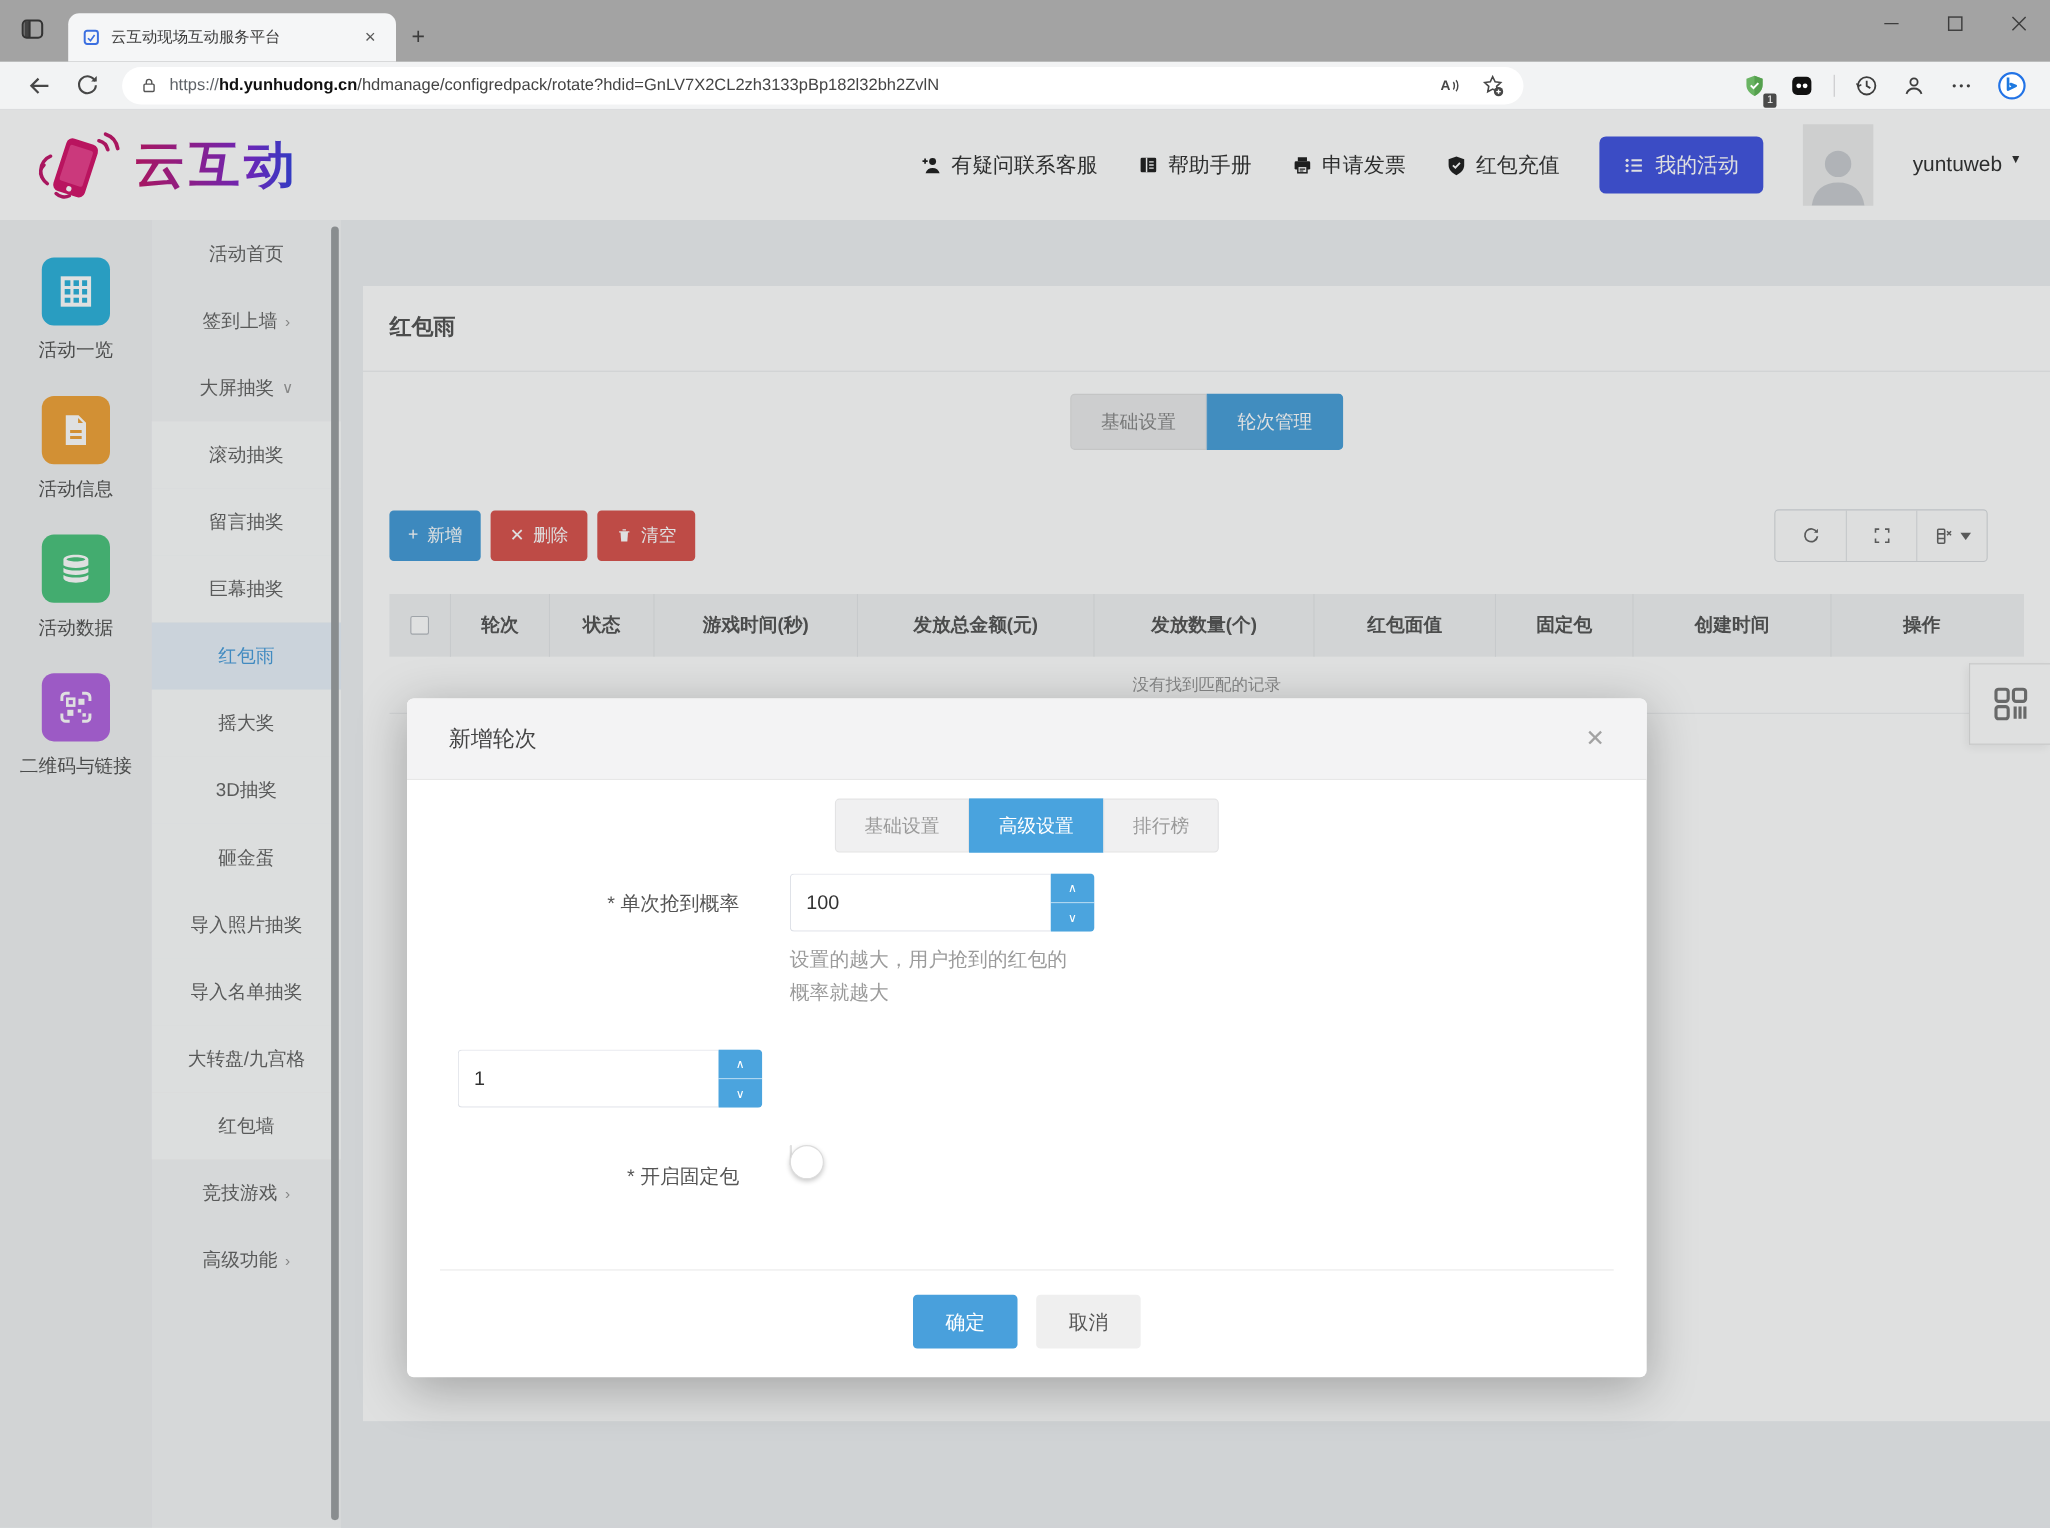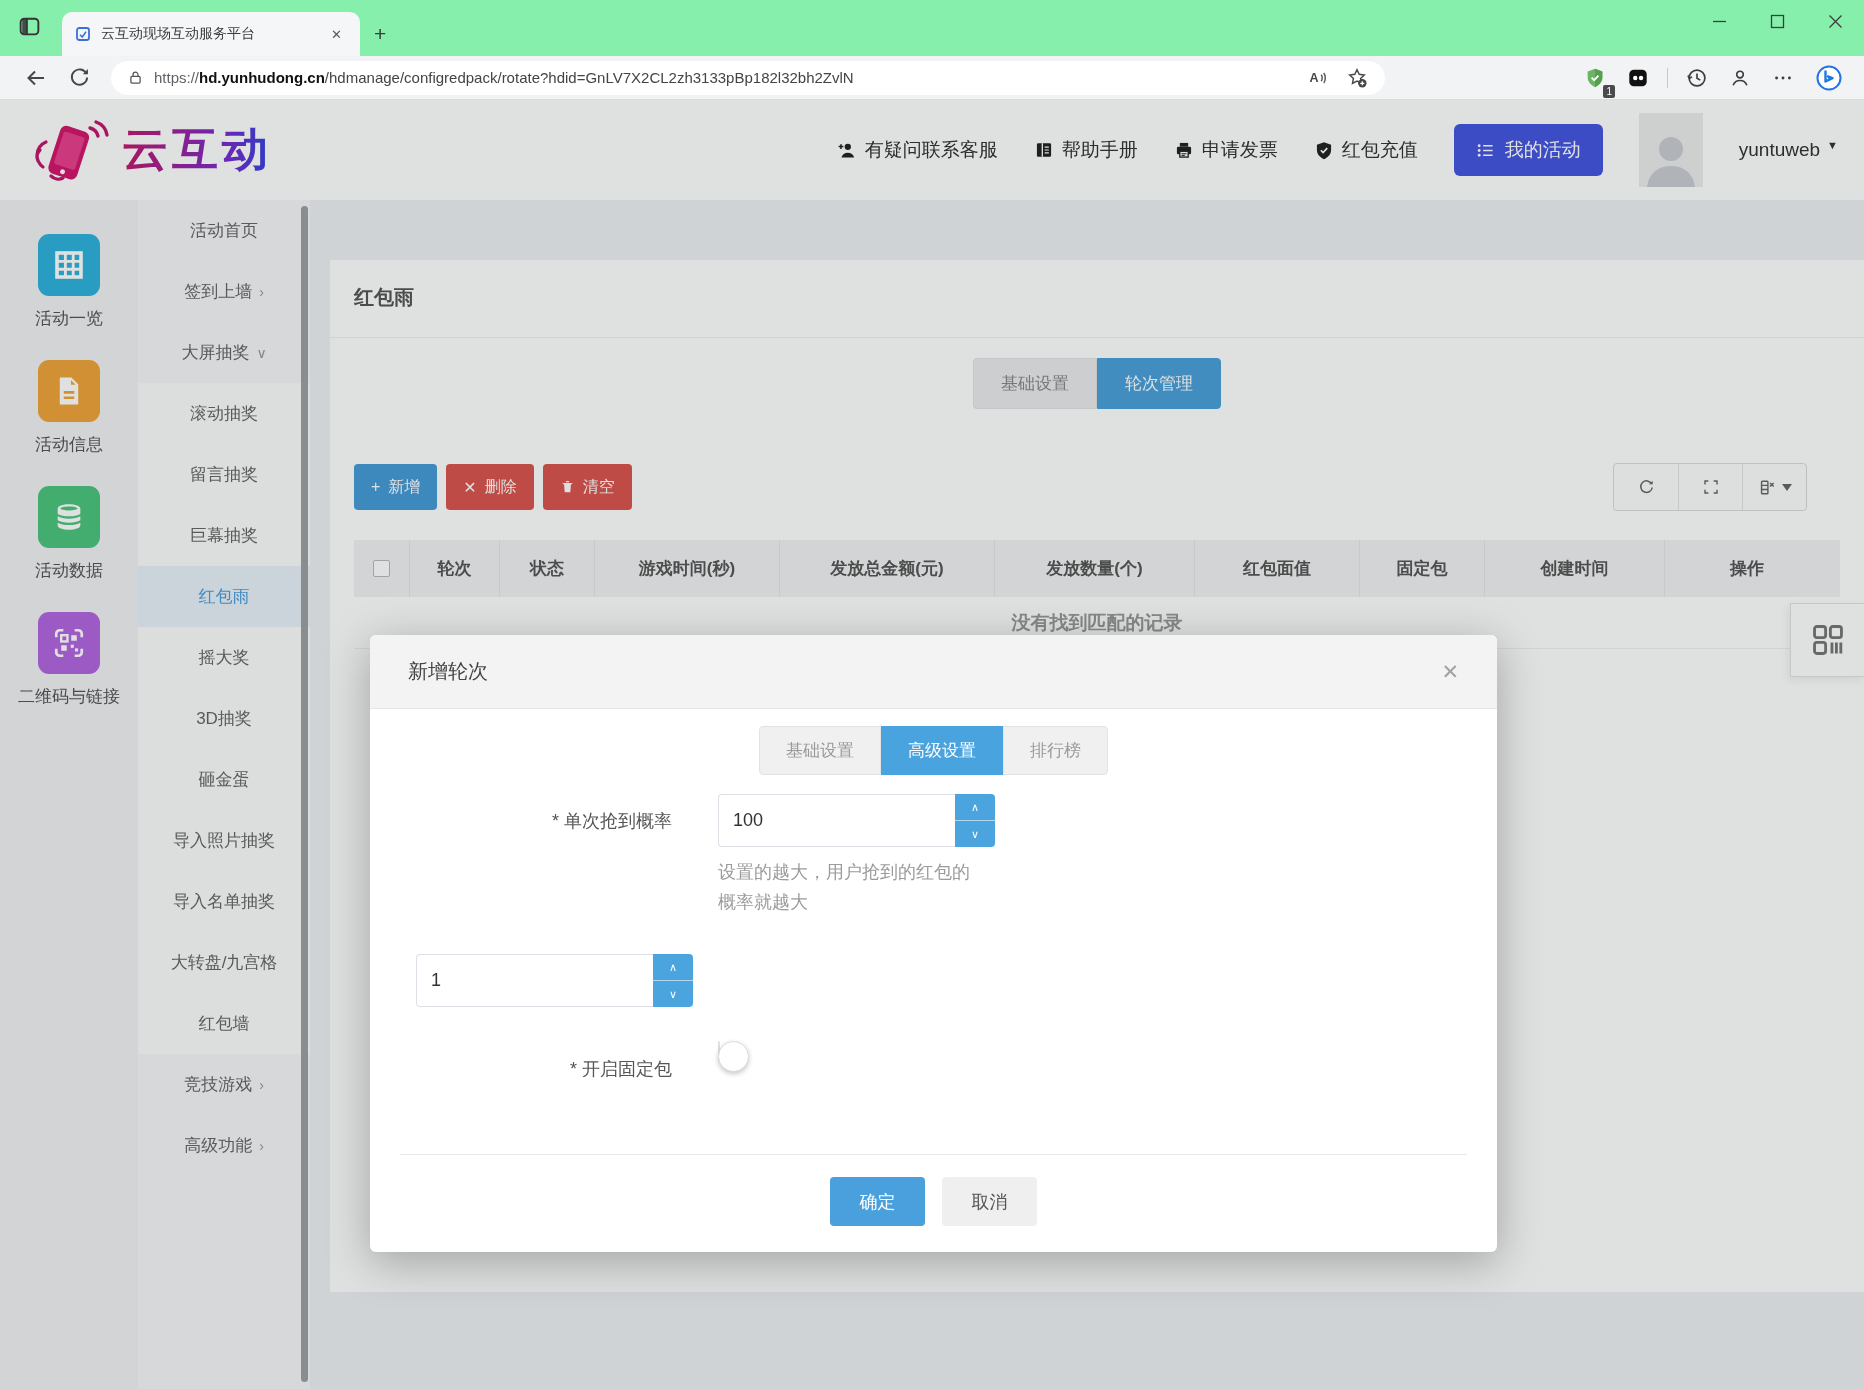--- a/index.html
+++ b/index.html
@@ -1,21 +1,21 @@
 <!DOCTYPE html>
 <html><head>
 <meta charset="utf-8">
 <style>
   * { box-sizing: border-box; margin: 0; padding: 0; }
   html,body { width:1864px; height:1389px; overflow:hidden; }
   body { font-family:"Liberation Sans","DejaVu Sans",sans-serif; background:#d5d7d9; position:relative; }
   svg { display:block; }
 
   
-  .tabbar { height:56px; background:#86efac; position:relative; display:flex; align-items:flex-end; }
+  .tabbar { height:56px; background:#a3a3a3; position:relative; display:flex; align-items:flex-end; }
   .ws-btn { position:absolute; left:16px; top:14px; }
   .tab { width:298px; height:44px; margin-left:62px; background:#f5f6f7; border-radius:10px 10px 0 0; display:flex; align-items:center; padding:0 12px; }
   .tab-title { font-size:14px; color:#3c3c3c; margin-left:9px; flex:1; white-space:nowrap; overflow:hidden; }
   .tab-close { color:#5a5a5a; font-size:13px; padding:2px 6px; }
   .newtab { font-size:21px; color:#3c3c3c; margin:0 0 10px 14px; }
   .wincontrols { position:absolute; right:0; top:0; display:flex; }
   .winbtn { width:58px; height:42px; display:flex; align-items:center; justify-content:center; color:#3d3d3d; }
 
   .toolbar { height:44px; background:#f2f3f4; border-bottom:1px solid #dbdcde; display:flex; align-items:center; }
   .nav-ico { padding:0 10px; display:flex; align-items:center; }
@@ -79,21 +79,21 @@
   .abtn.blue { background:#459cd8; }
   .abtn.red { background:#d9544f; }
   .icongroup { margin-left:auto; margin-right:33px; display:flex; border:1px solid #d9dcdf; border-radius:4px; background:#fdfdfd; }
   .ig-cell { width:64px; height:46px; display:flex; align-items:center; justify-content:center; gap:5px; }
   .ig-cell + .ig-cell { border-left:1px solid #e2e4e6; }
 
   .thead { display:flex; margin-top:29px; background:#f1f2f3; height:57px; align-items:center; }
   .th { font-size:17px; color:#555; font-weight:700; text-align:center; height:100%; display:flex; align-items:center; justify-content:center; border-right:1px solid #e4e6e8; }
   .th:last-child { border-right:none; }
   .cb { width:17px; height:17px; background:#fff; border:1.5px solid #b6bac0; border-radius:2px; }
-  .emptyrow { height:52px; display:flex; align-items:center; justify-content:center; font-size:19px; color:#999; border-bottom:1px solid #f0f1f2;font-weight:bold; }
+  .emptyrow { height:52px; display:flex; align-items:center; justify-content:center; font-size:15px; color:#999; border-bottom:1px solid #f0f1f2; }
 
   
   .widget { position:absolute; right:0; top:503px; width:74px; height:74px; background:#fff; border:1px solid #e3e3e3; border-right:none; box-shadow:-2px 3px 8px rgba(0,0,0,.07); display:flex; align-items:center; justify-content:center; z-index:5; }
 
   
   .backdrop { position:absolute; inset:0; background:rgba(10,12,15,.13); z-index:20; }
   .modal { position:absolute; left:370px; top:535px; width:1127px; height:617px; background:#fff; border-radius:6px; box-shadow:0 10px 45px rgba(0,0,0,.28); z-index:30; display:flex; flex-direction:column; }
   .m-head { height:74px; background:#f3f3f4; border-bottom:1px solid #e5e5e5; border-radius:6px 6px 0 0; display:flex; align-items:center; padding:0 38px; }
   .m-title { font-size:20px; color:#444;text-align:right; }
   .m-close { margin-left:auto; font-size:21px; color:#a2a2a2; }

